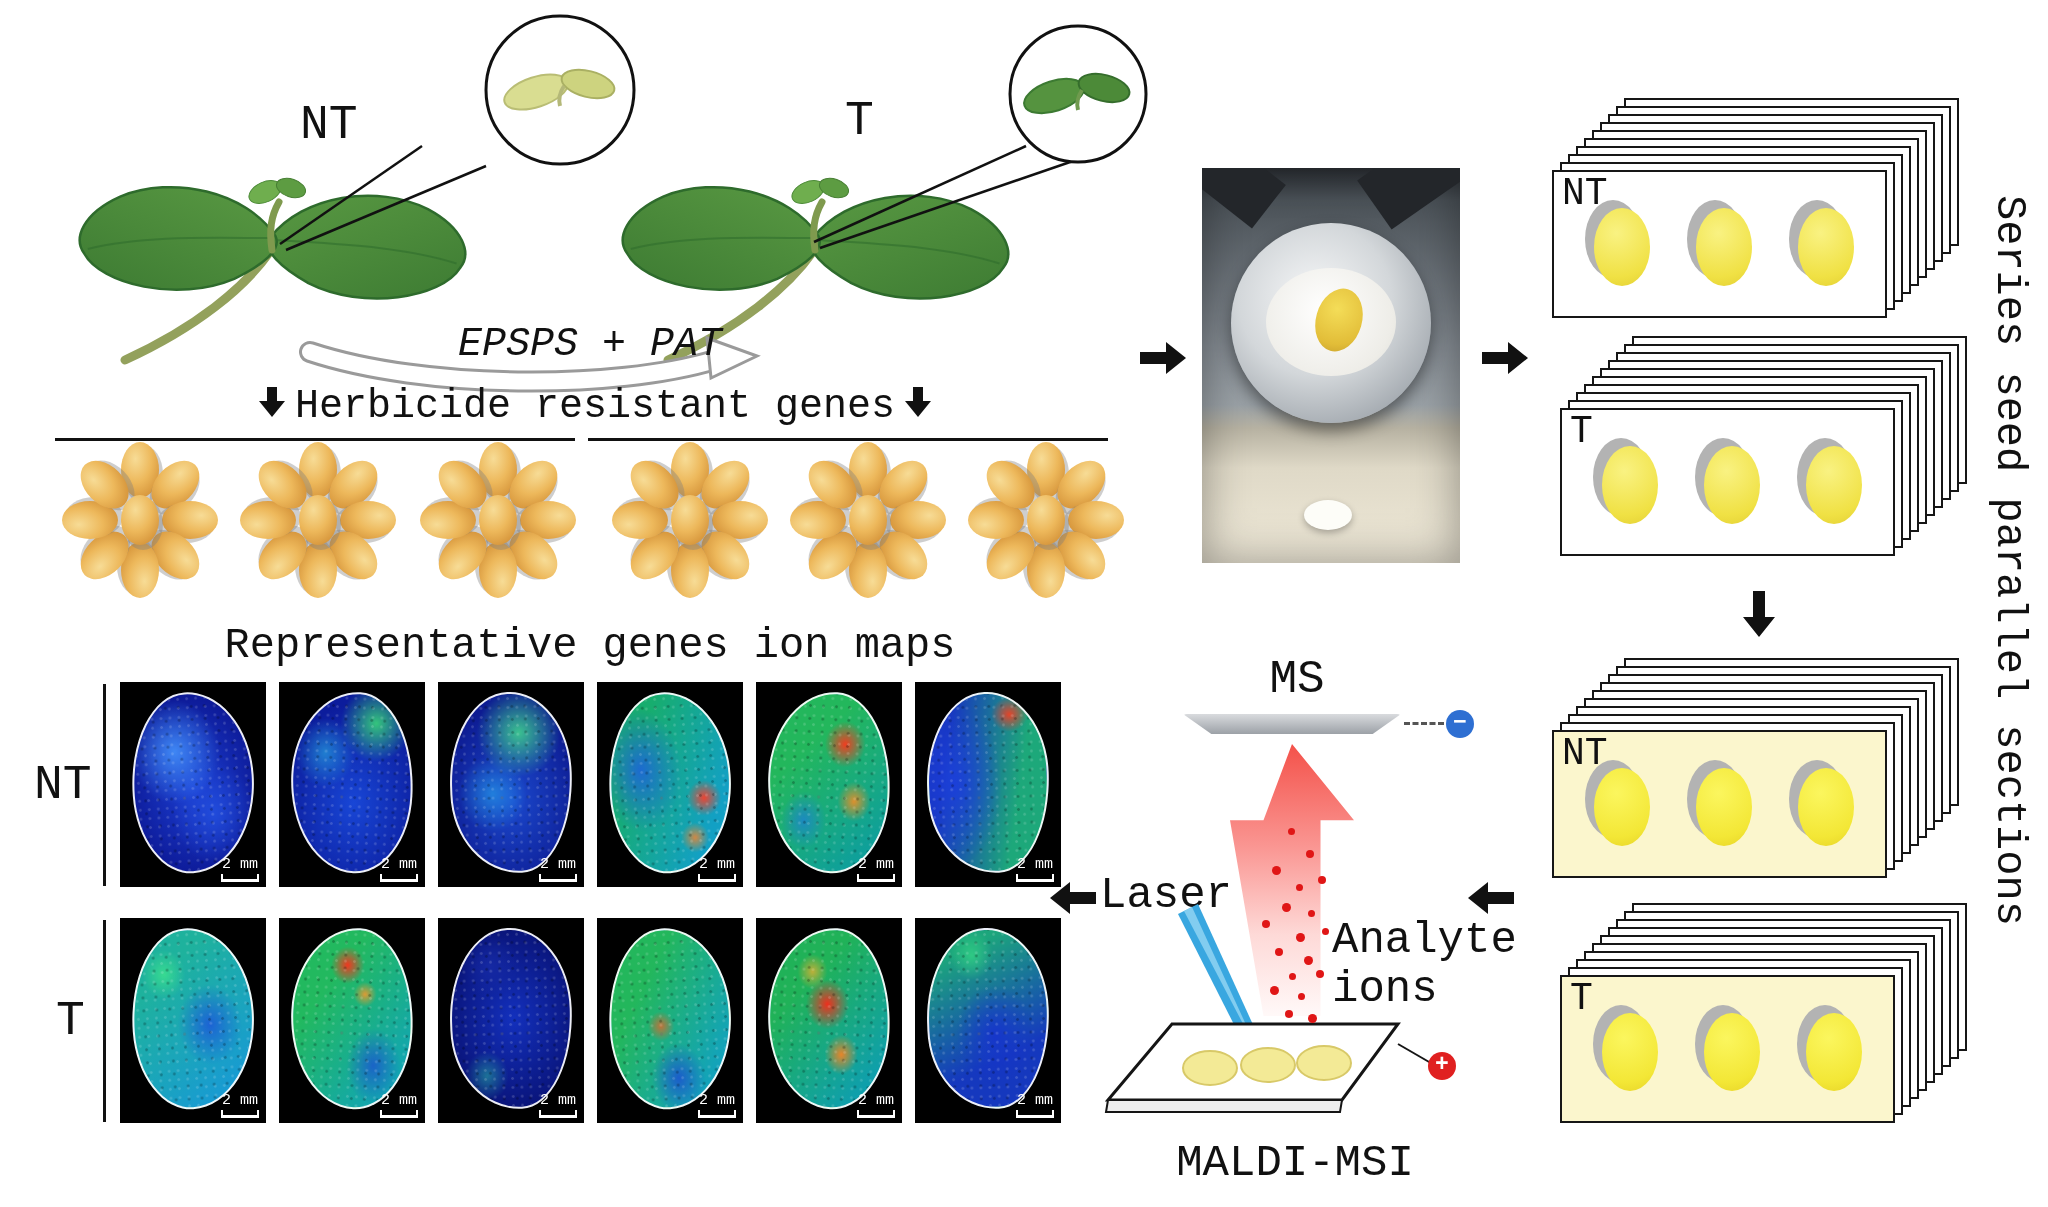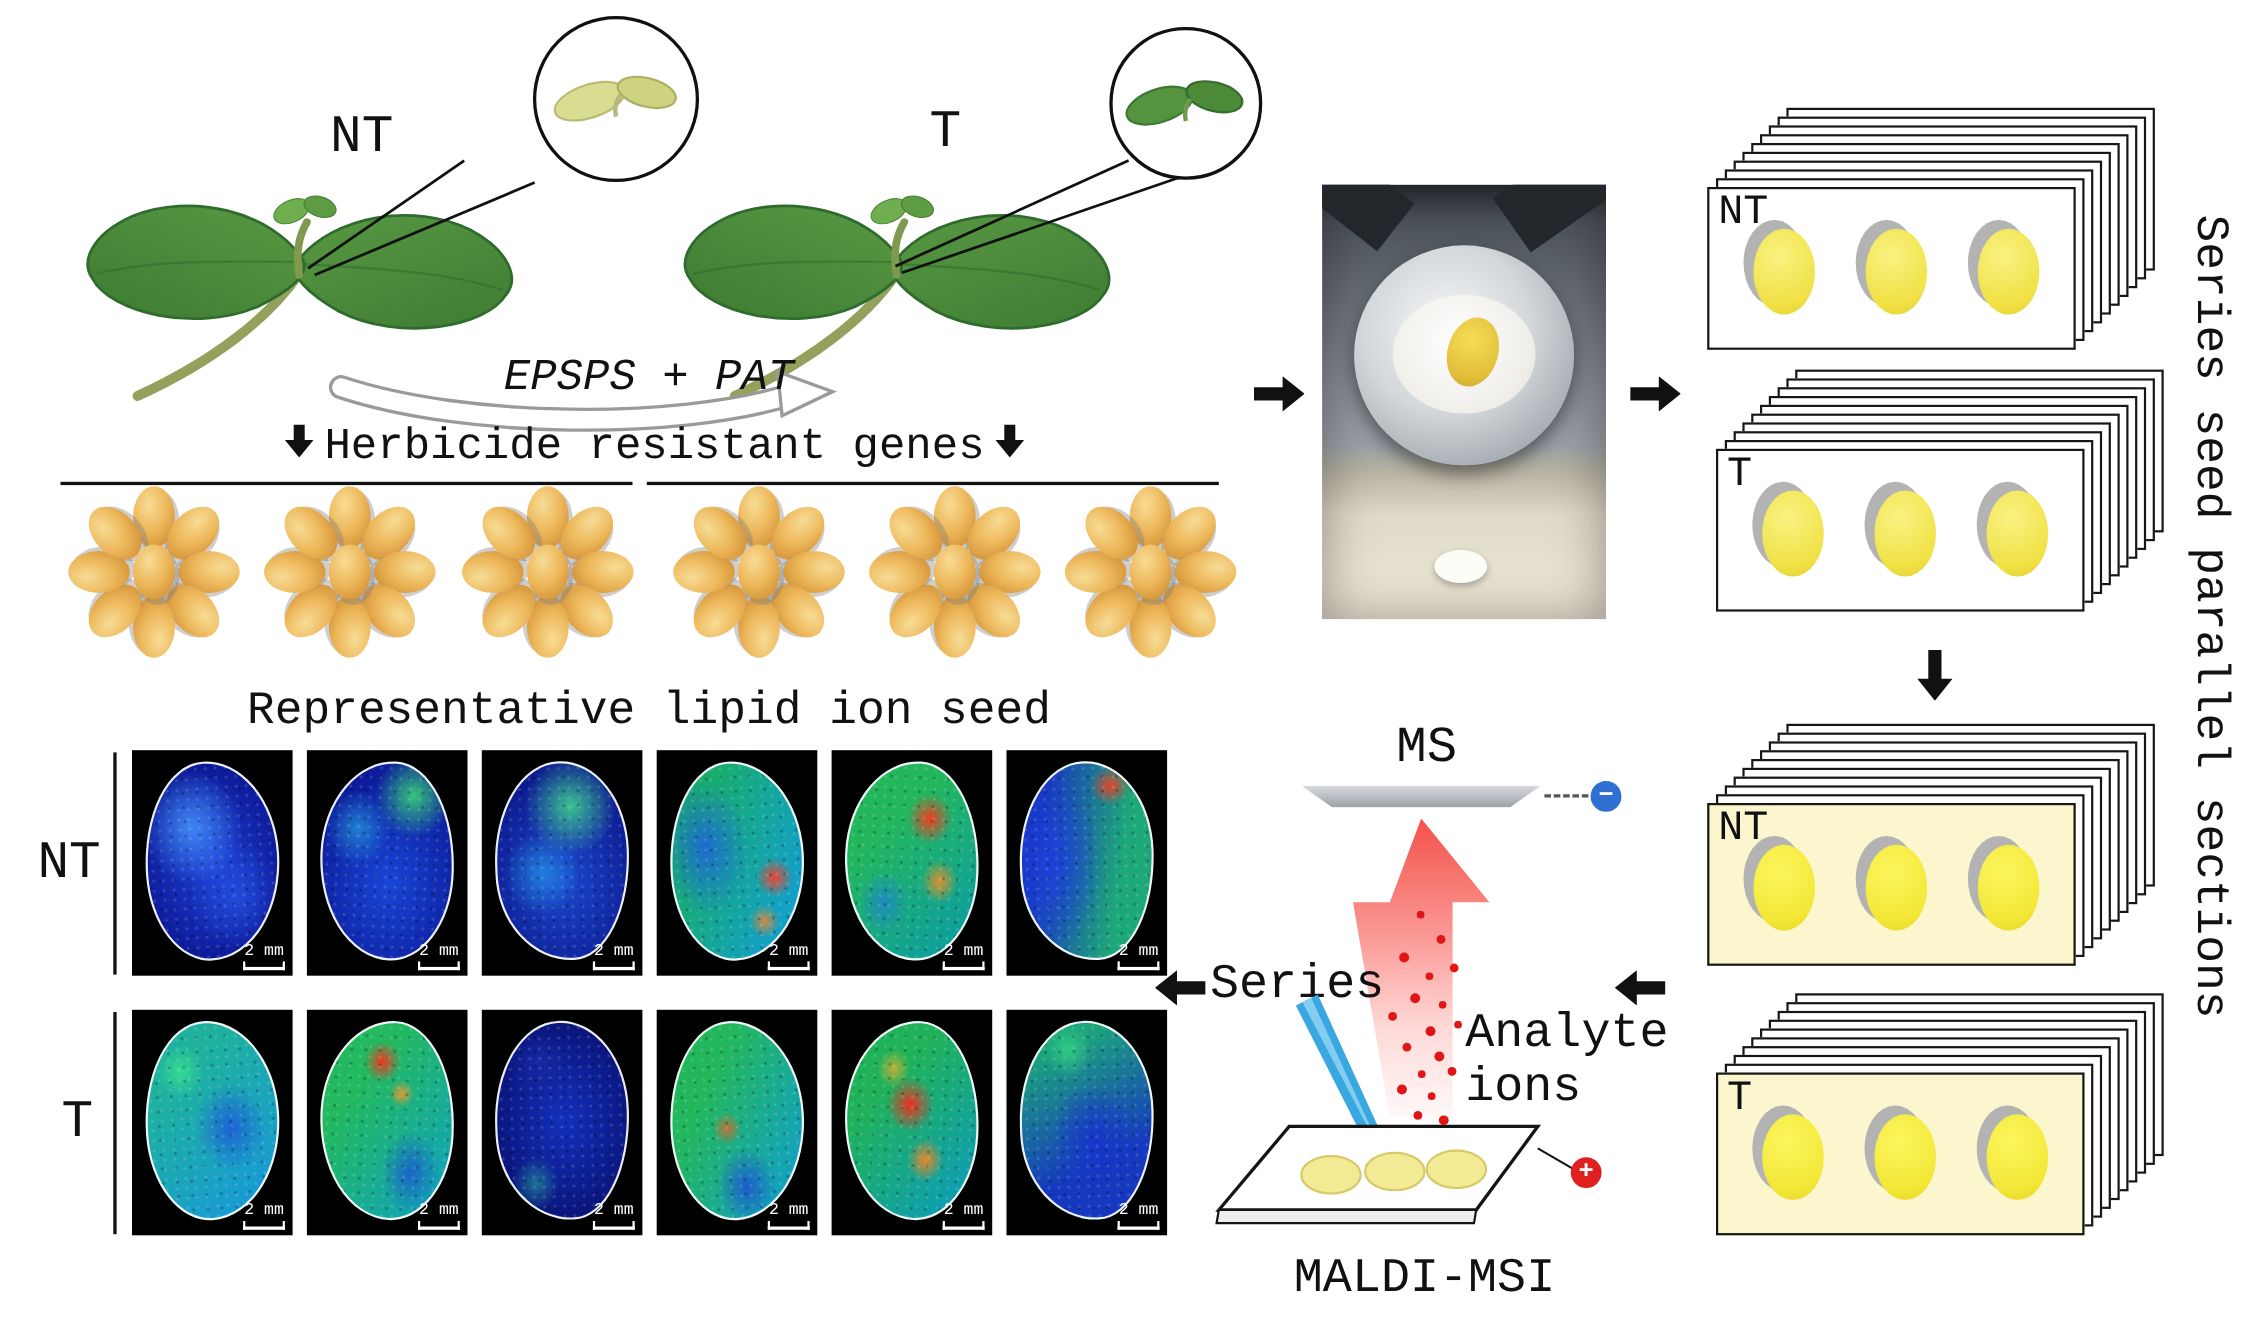--- a/index.html
+++ b/index.html
@@ -208,21 +208,21 @@
   <svg style="position:absolute;left:598px;top:438px" width="184" height="164">
       <use href="#cluster"></use>
     </svg>
   <svg style="position:absolute;left:776px;top:438px" width="184" height="164">
       <use href="#cluster"></use>
     </svg>
   <svg style="position:absolute;left:954px;top:438px" width="184" height="164">
       <use href="#cluster"></use>
     </svg>
 
-  <div class="txt center" style="left:140px;top:622px;width:900px;font-size:42px">Representative lipid ion seed</div>
+  <div class="txt center" style="left:140px;top:622px;width:900px;font-size:42px">Representative genes ion maps</div>
   <div class="txt big" style="left:34px;top:758px">NT</div>
   <div class="txt big" style="left:56px;top:994px">T</div>
   <div class="vline" style="left:103px;top:684px;height:202px"></div>
   <div class="vline" style="left:103px;top:920px;height:202px"></div>
 
   <div id="cryo-photo">
     <div class="arm" style="left:-18px;top:-18px;width:95px;height:55px;transform:rotate(38deg)"></div>
     <div class="arm" style="left:162px;top:-26px;width:115px;height:60px;transform:rotate(-35deg)"></div>
     <div id="cryo-chuck"></div>
     <div id="cryo-oct"></div>
@@ -246,21 +246,21 @@
         <polygon points="0,10 26,10 26,0 46,16 26,32 26,22 0,22" fill="#111"></polygon>
       </svg></div>
 
   <div id="series-label">Series seed parallel sections</div>
 
   <div class="txt center" style="left:1232px;top:654px;width:130px;font-size:46px">MS</div>
   <div id="ms-plate"></div>
   <div id="ms-dash"></div>
   <div class="badge" id="minus-badge">−</div>
   <div id="ion-arrow"></div>
-  <div class="txt cap" style="left:1100px;top:870px">Series</div>
+  <div class="txt cap" style="left:1100px;top:870px">Laser</div>
   <svg style="position:absolute;left:1178px;top:900px" width="130" height="175">
     <polygon points="0,14 20,4 92,162 78,168" fill="#39a7e0"></polygon>
     <polygon points="6,11 14,7 86,164" fill="#8fd4f2" opacity=".85"></polygon>
   </svg>
   <div class="txt cap" style="left:1332px;top:916px;line-height:1.12;white-space:normal">
     <div>Analyte</div>
     <div>ions</div>
   </div>
   <svg style="position:absolute;left:1092px;top:1008px" width="350" height="112">
     <polygon points="16,92 80,16 306,16 250,92" fill="#fff" stroke="#151515" stroke-width="3"></polygon>

